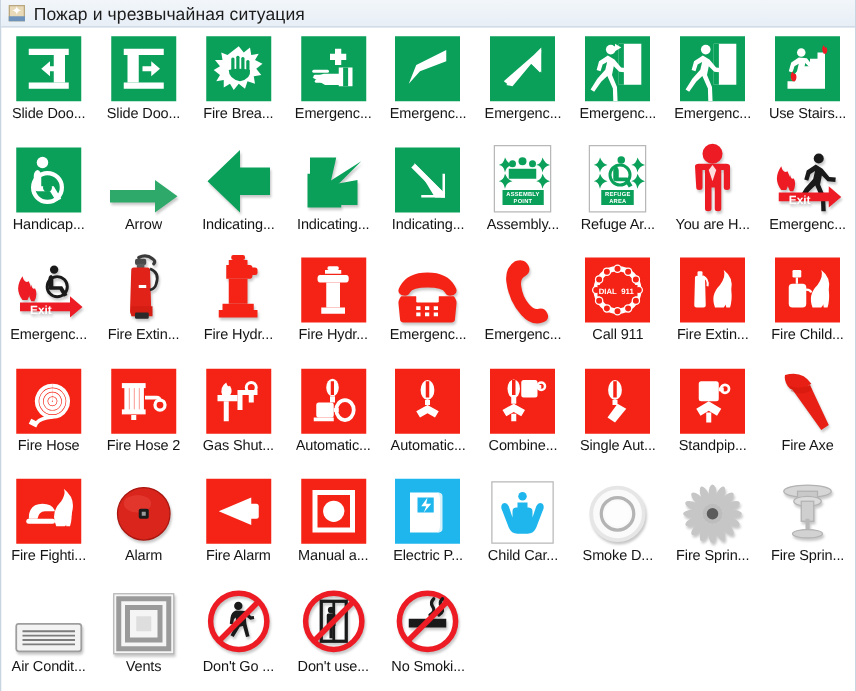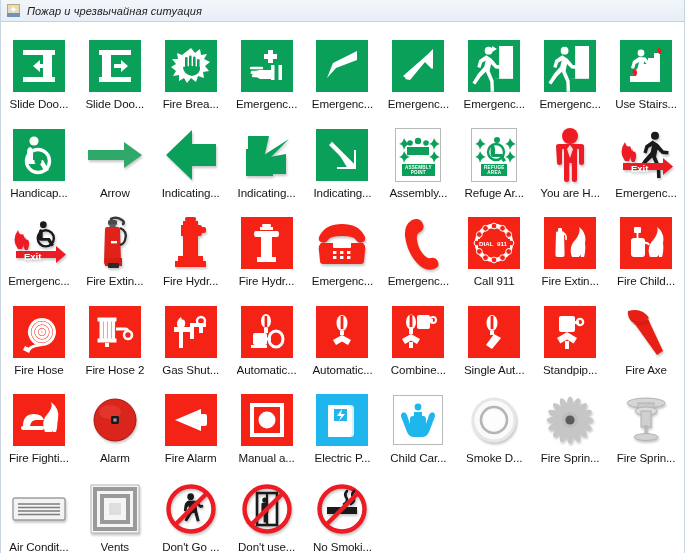--- a/index.html
+++ b/index.html
@@ -17,35 +17,35 @@
     height:22px;box-sizing:border-box;
     background:linear-gradient(to bottom,#f2f6fa 0%,#e7eef6 100%);
     border-bottom:1px solid #c3d2e0;
     display:flex;align-items:center;gap:7px;padding:0 6px;
   }
   .tb-icon{width:13px;height:13px;position:relative;flex:0 0 auto;
     background:#e8d9b8;border:1px solid #b9a77f;box-sizing:border-box;}
   .tb-icon .star{position:absolute;left:1px;top:0px;width:9px;height:9px;
     color:#ffffff;font-size:10px;line-height:9px;text-align:center;}
   .tb-icon .base{position:absolute;left:-1px;bottom:-1px;width:13px;height:4px;background:#6d93bd;}
-  .tb-title{font-size:11px;color:#1b1b1b;letter-spacing:.1px;white-space:nowrap;font-style:italic;}
+  .tb-title{font-size:14px;color:#1b1b1b;letter-spacing:.1px;white-space:nowrap;}
 
   
   .grid{
     position:absolute;left:0;top:22px;width:683px;height:531px;
     display:grid;
     grid-template-columns:repeat(9,1fr);
     grid-template-rows:repeat(6,88.5px);
     align-content:start;
   }
   .cell{
     display:flex;flex-direction:column;align-items:center;justify-content:flex-start;
-    padding-top:16px;box-sizing:border-box;cursor:default;
+    padding-top:3px;box-sizing:border-box;cursor:default;
   }
-  .art{width:56px;height:56px;position:relative;display:flex;align-items:center;justify-content:center;}
+  .art{width:56px;height:56px;position:relative;display:flex;align-items:flex-end;justify-content:center;}
   .lbl{
     margin-top:3px;font-size:11.6px;color:#151515;white-space:nowrap;
     max-width:74px;overflow:hidden;text-overflow:clip;text-align:center;
     letter-spacing:-.1px;
   }
 
   
   .sq{width:52px;height:52px;display:flex;align-items:center;justify-content:center;}
   .sqG{background:#0AA05A;}
   .sqR{background:#F52316;}

